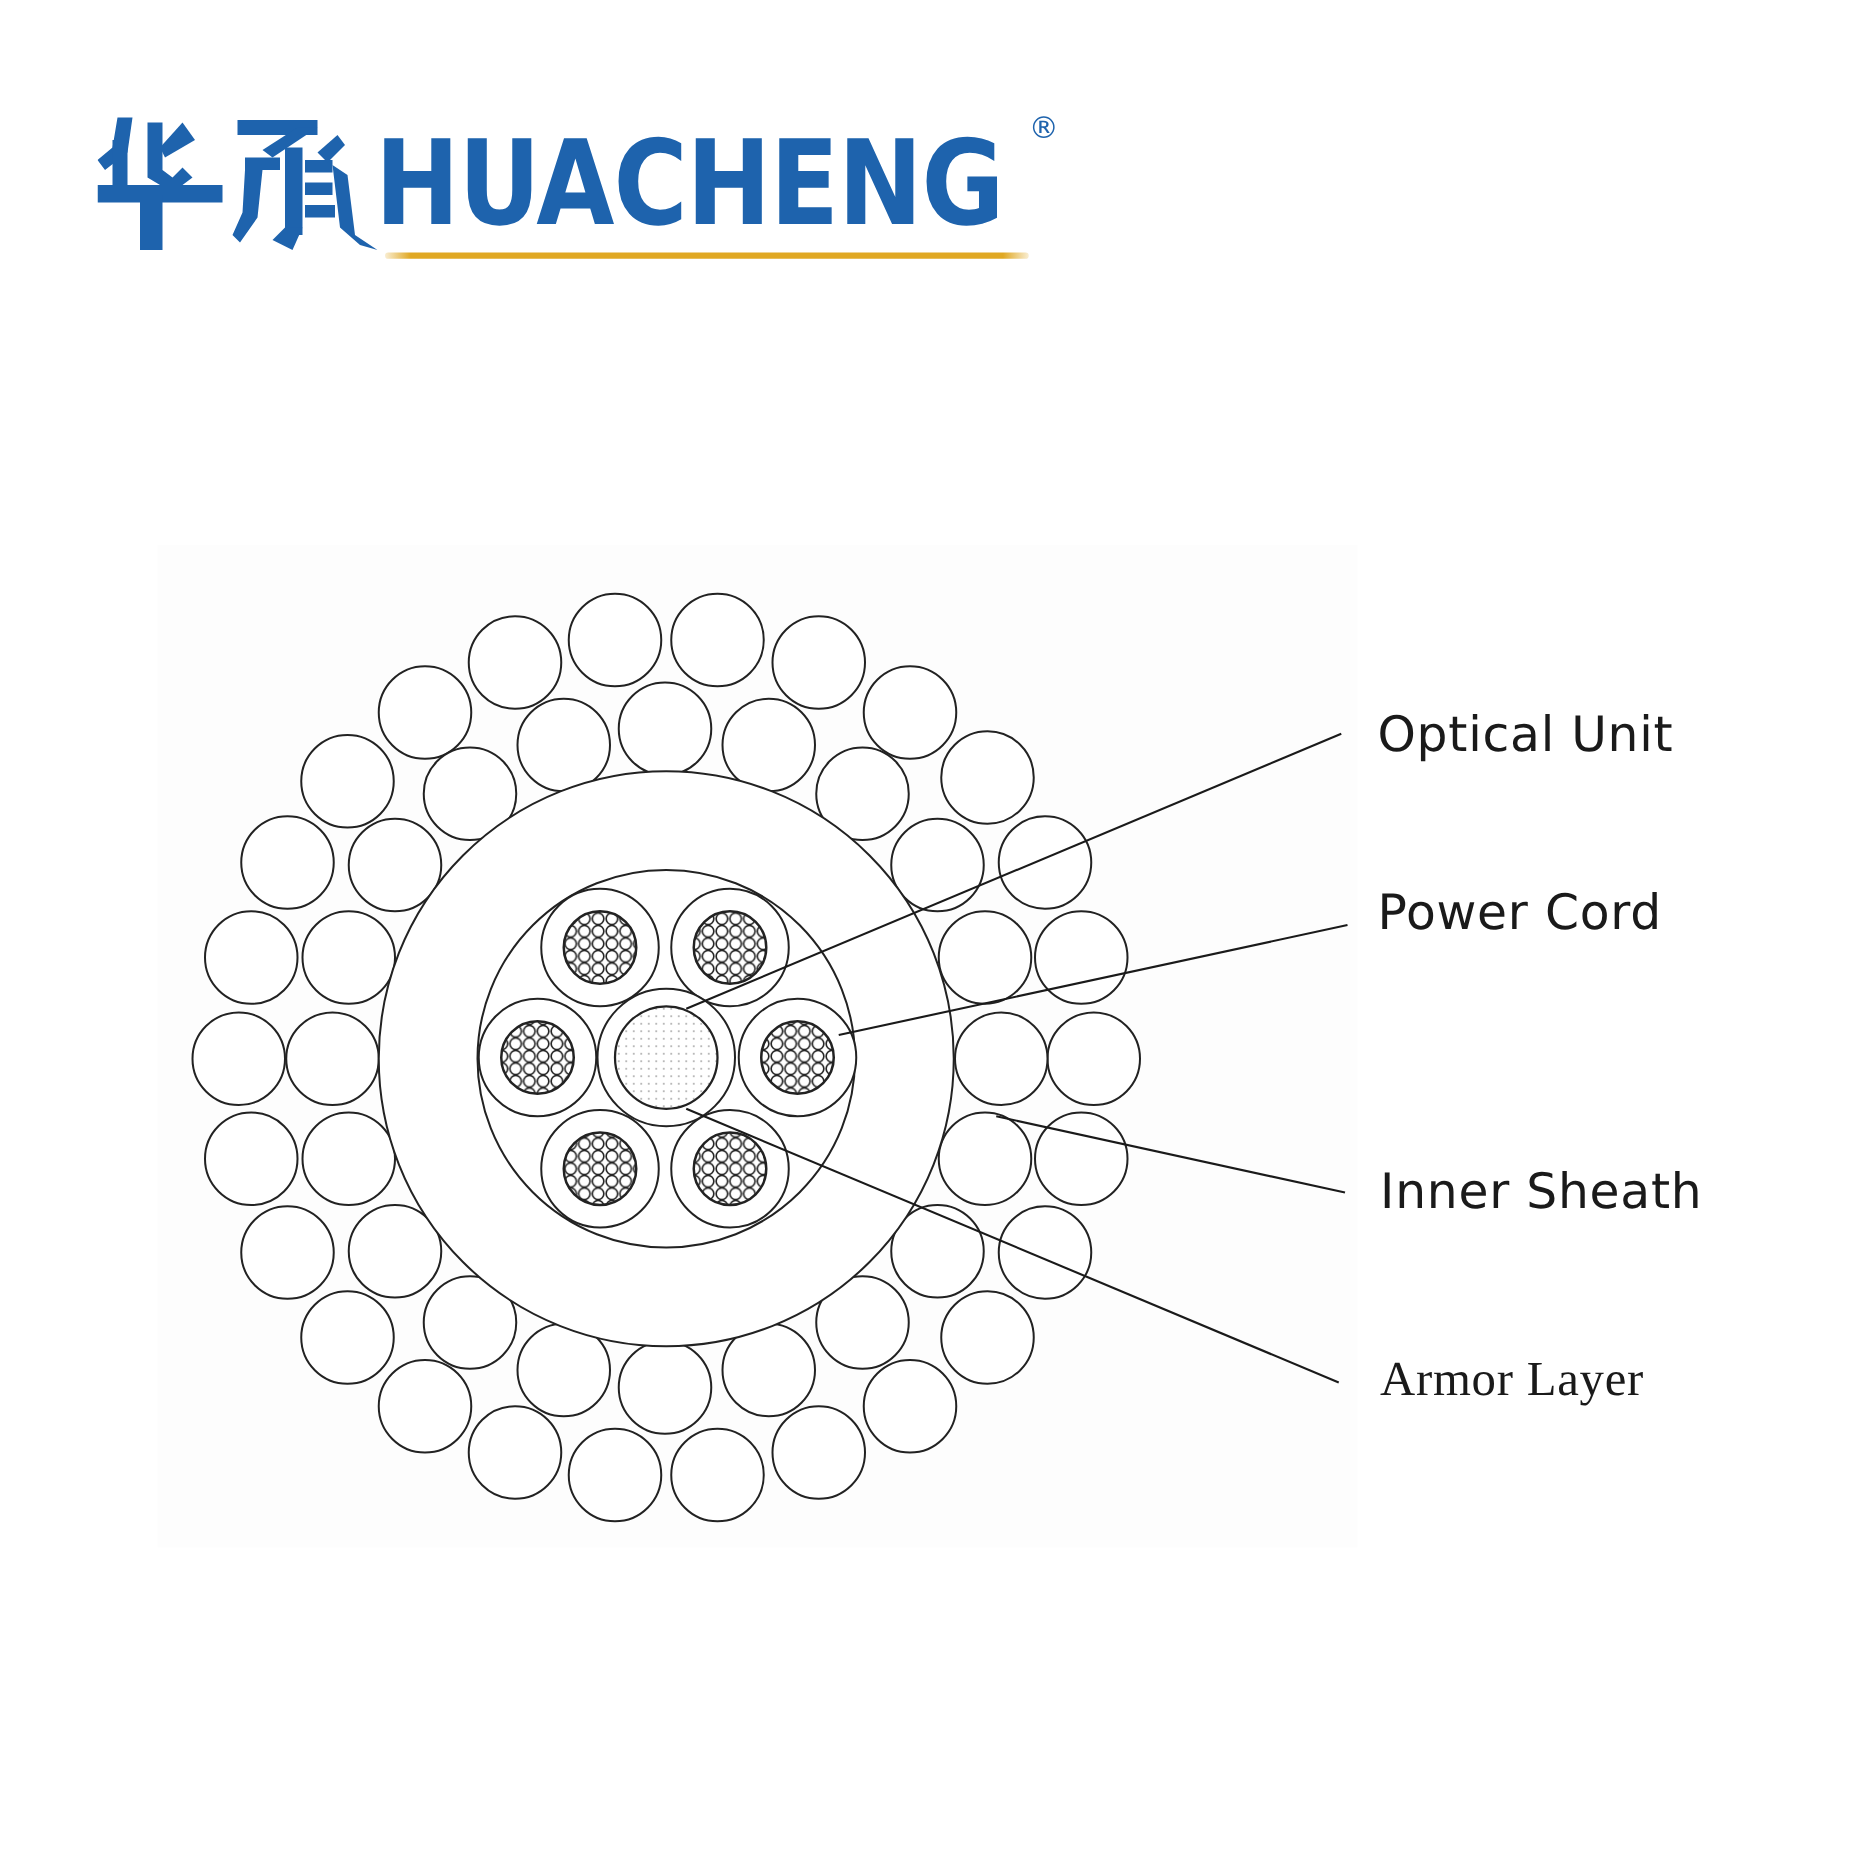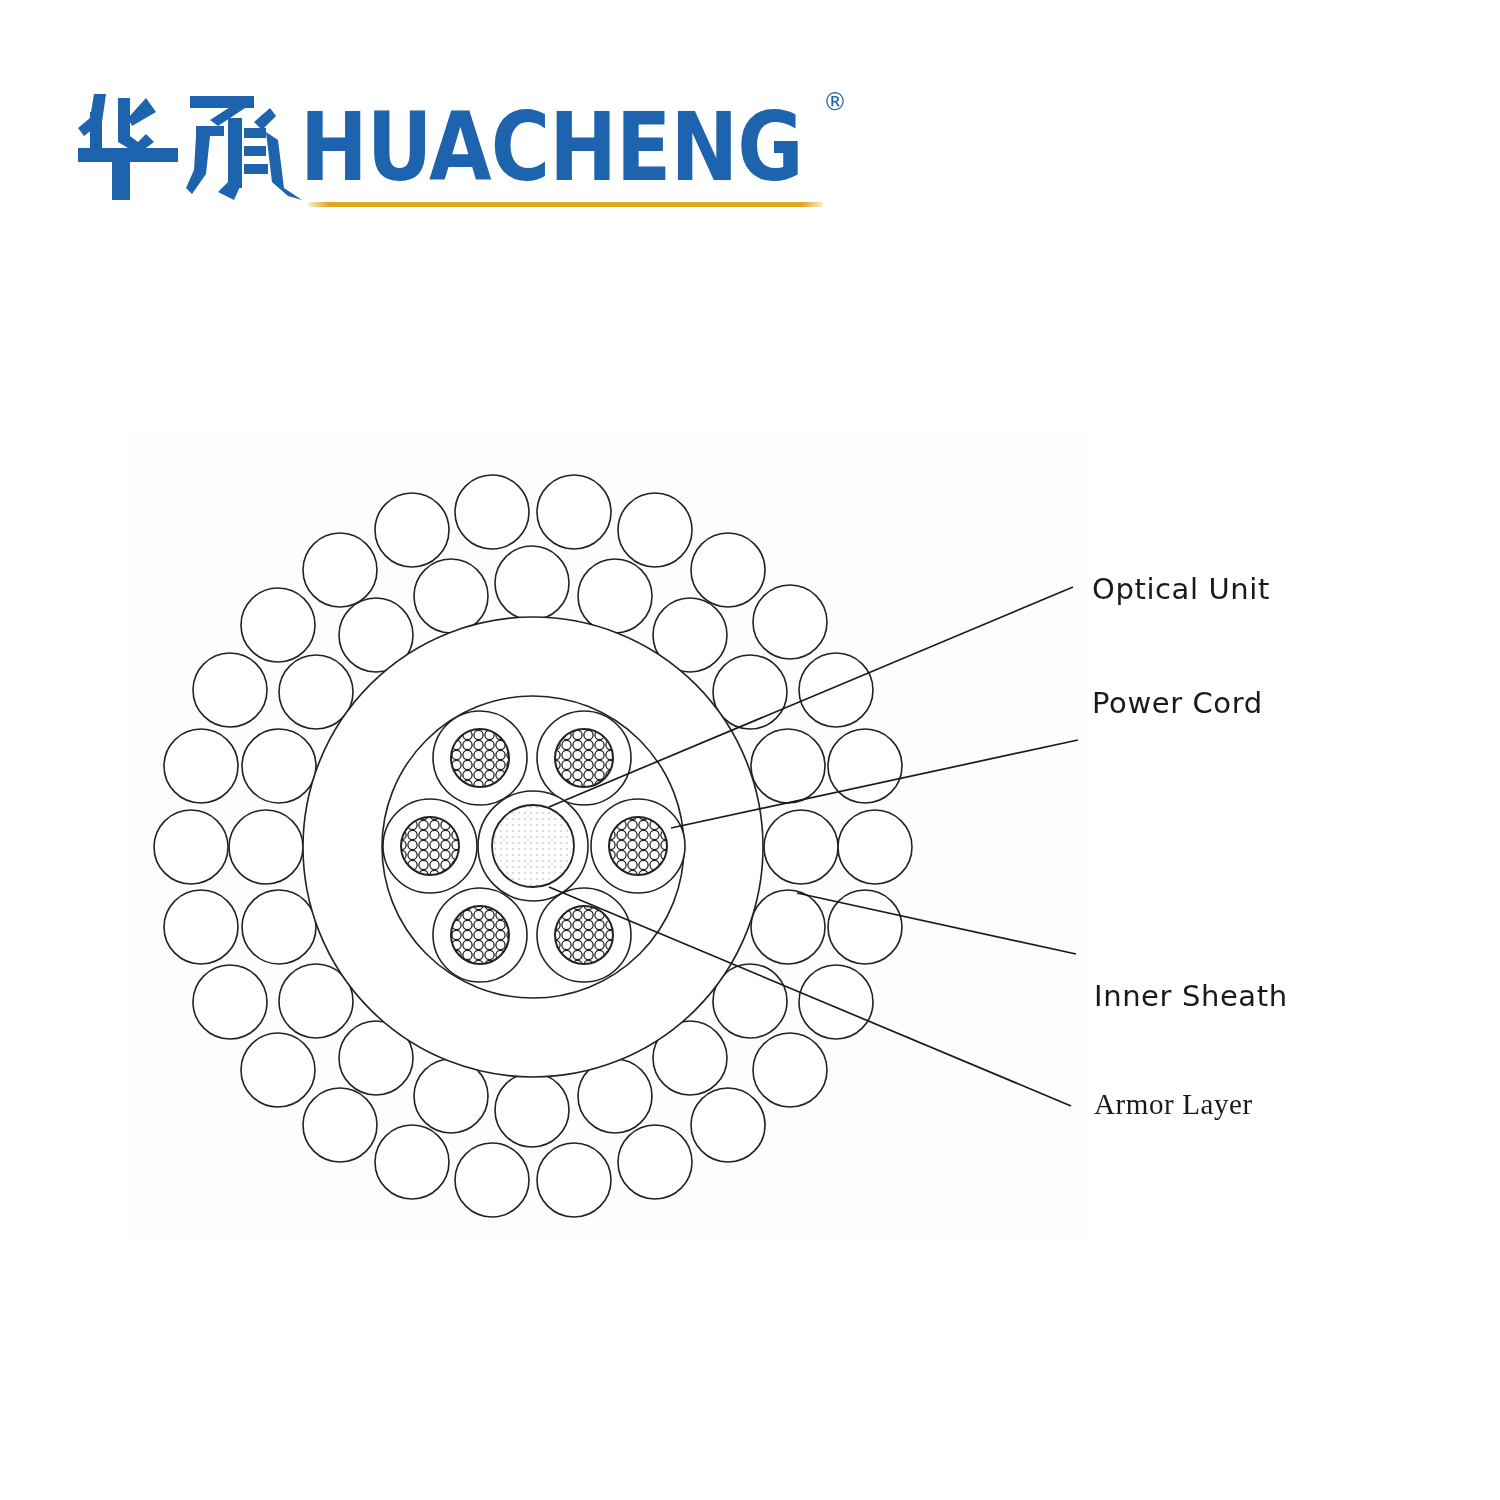--- a/index.html
+++ b/index.html
@@ -23,22 +23,23 @@
     border-radius: 3px;
   }
   .logo-cn { position: absolute; left: 78px; top: 92px; width: 224px; height: 108px; }
   .diagram-panel {
     position: absolute; left: 126px; top: 436px; width: 960px; height: 802px;
     background: #fdfdfd;
   }
   .diagram { position: absolute; left: 0; top: 0; width: 1500px; height: 1500px; }
   .label {
     position: absolute; font-family: "DejaVu Sans", sans-serif;
-    font-size: 29px; color: #1a1a1a; letter-spacing: 0.6px; white-space: nowrap;
+    font-size: 39px; color: #1a1a1a; letter-spacing: 0.6px; white-space: nowrap;
     line-height: 34px;
+    margin-left: 10px;
   }
 </style>
 </head>
 <body>
 
 <div class="logo">
   <svg class="logo-cn" viewBox="0 0 224 108">
     <title>华承</title>
     <g fill="#1e63ad">
 
@@ -162,15 +163,15 @@
     </g>
   <g id="callout-lines">
       <line x1="1073" y1="587" x2="549" y2="807" stroke="#1a1a1a" stroke-width="1.7"></line>
       <line x1="1078" y1="740" x2="671" y2="828" stroke="#1a1a1a" stroke-width="1.7"></line>
       <line x1="1076" y1="954" x2="797" y2="893" stroke="#1a1a1a" stroke-width="1.7"></line>
       <line x1="1071" y1="1106" x2="549" y2="887" stroke="#1a1a1a" stroke-width="1.7"></line>
     </g>
 </svg>
 
 <div class="label" style="left:1092px;top:572px;">Optical Unit</div>
-<div class="label" style="left:1092px;top:686px;text-align:right;">Power Cord</div>
-<div class="label" style="left:1094px;top:979px;">Inner Sheath</div>
+<div class="label" style="left:1092px;top:714px;text-align:right;">Power Cord</div>
+<div class="label" style="left:1094px;top:937px;">Inner Sheath</div>
 <div class="label" style="left:1094px;top:1087px;font-family:Liberation Serif, serif;">Armor Layer</div>
 
 </body></html>

